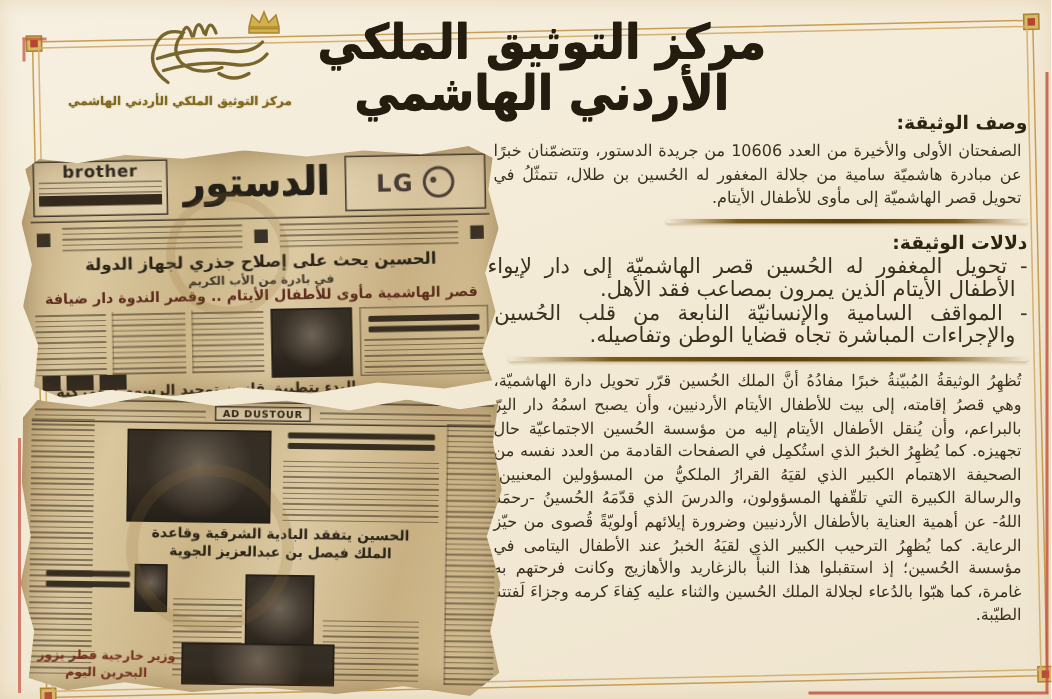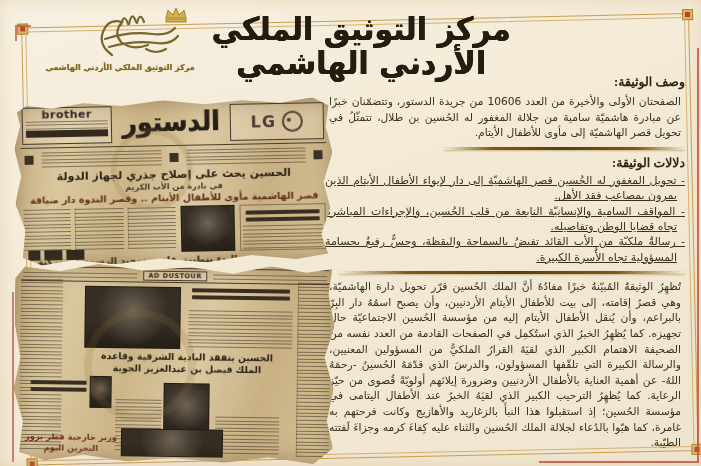--- a/index.html
+++ b/index.html
@@ -31,25 +31,25 @@
   .emblem svg{width:100%;height:100%;}
   .emblem-caption{position:absolute;left:44px;top:63px;width:152px;z-index:2;
     font-size:8px;font-weight:bold;color:#81691f;text-align:center;letter-spacing:.3px;
     text-shadow:0 0 1px rgba(129,105,31,.8);}
   .page-title{position:absolute;left:178px;top:14px;width:366px;z-index:2;margin:0;
     direction:rtl;text-align:center;font-size:30px;line-height:1.05;font-weight:bold;
     color:#241d0f;text-shadow:0 .5px 0 #241d0f, .5px 0 0 #241d0f;transform:scaleY(1.06);}
 
   
   .info{position:absolute;right:16px;top:74px;width:360px;z-index:2;direction:rtl;color:#3a3020;}
-  .info h2{margin:0 0 2px;font-size:12.5px;color:#2d2412;letter-spacing:-.2px;font-family:Liberation Serif, serif;}
+  .info h2{margin:0 0 2px;font-size:12.5px;color:#2d2412;letter-spacing:-.2px;}
   .info p{margin:4px;font-size:10.7px;line-height:15.6px;text-align:justify;text-align-last:right;}
   .info .date{margin-top:1px;}
-  .bullet{font-size:11px;line-height:15.4px;text-align:justify;text-align-last:right;
-    padding-right:8px;text-indent:-8px;text-decoration:underline;}
+  .bullet{font-size:14px;line-height:15.4px;text-align:justify;text-align-last:right;
+    padding-right:8px;text-indent:-8px;}
   .divider{height:3px;border-radius:2px;margin:6px 0 5px;
     background:linear-gradient(90deg,rgba(122,90,24,0),#7a5a18 20%,#57400c 50%,#7a5a18 80%,rgba(122,90,24,0));
     box-shadow:0 1px 2px rgba(150,120,60,.45);}
   .divider.d1{width:67%;}
   .divider.d2{width:96%;}
 
   
   .np{position:absolute;z-index:3;direction:rtl;
     background:linear-gradient(105deg,#c7ae80 0%,#dac79e 18%,#ccb689 38%,#dcc9a2 56%,#c8b083 76%,#d6c296 100%);
     filter:drop-shadow(2px 3px 2px rgba(90,70,40,.45));}
@@ -164,21 +164,20 @@
   <main class="info">
     <section>
       <h2>وصف الوثيقة:</h2>
       <p>الصفحتان الأولى والأخيرة من العدد 10606 من جريدة الدستور، وتتضمّنان خبرًا عن مبادرة هاشميّة سامية من جلالة المغفور له الحُسين بن طلال، تتمثّلُ في تحويل قصر الهاشميّة إلى مأوى للأطفال الأيتام.</p>
     </section>
     <div class="divider d1"></div>
     <section>
       <h2>دلالات الوثيقة:</h2>
       <div class="bullet">- تحويل المغفور له الحُسين قصر الهاشميّة إلى دار لإيواء الأطفال الأيتام الذين يمرون بمصاعب فقد الأهل.</div>
       <div class="bullet">- المواقف السامية والإنسانيّة النابعة من قلب الحُسين، والإجراءات المباشرة تجاه قضايا الوطن وتفاصيله.</div>
-      <div class="bullet">- رسالةٌ ملكيّة من الأب القائد تفيضُ بالسماحة واليقظة، وحسٌّ رفيعٌ بجسامة المسؤولية تجاه الأُسرة الكبيرة.</div>
     </section>
     <div class="divider d2"></div>
     <section>
       <p>تُظهِرُ الوثيقةُ المُبيّنةُ خبرًا مفادُهُ أنَّ الملك الحُسين قرّر تحويل دارة الهاشميّة، وهي قصرُ إقامته، إلى بيت للأطفال الأيتام الأردنيين، وأن يصبح اسمُهُ دار البِرّ بالبراعم، وأن يُنقل الأطفال الأيتام إليه من مؤسسة الحُسين الاجتماعيّة حال تجهيزه. كما يُظهِرُ الخبرُ الذي استُكمِل في الصفحات القادمة من العدد نفسه من الصحيفة الاهتمام الكبير الذي لقيَهُ القرارُ الملكيُّ من المسؤولين المعنيين، والرسالة الكبيرة التي تلقّفها المسؤولون، والدرسَ الذي قدّمَهُ الحُسينُ -رحمَهُ اللهُ- عن أهمية العناية بالأطفال الأردنيين وضرورة إيلائهم أولويّةً قُصوى من حيّز الرعاية. كما يُظهِرُ الترحيب الكبير الذي لقيَهُ الخبرُ عند الأطفال اليتامى في مؤسسة الحُسين؛ إذ استقبلوا هذا النبأَ بالزغاريد والأهازيج وكانت فرحتهم به غامرة، كما هبّوا بالدُعاء لجلالة الملك الحُسين والثناء عليه كِفاءَ كرمه وجزاءَ لَفتته الطيّبة.</p>
     </section>
   </main>
 
   <div class="np np1">
     <div class="np-head">
       <div class="adbox lg-box">

